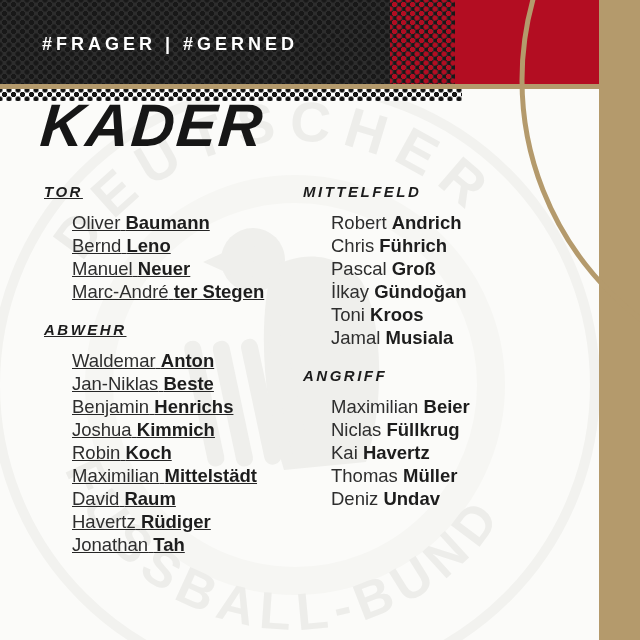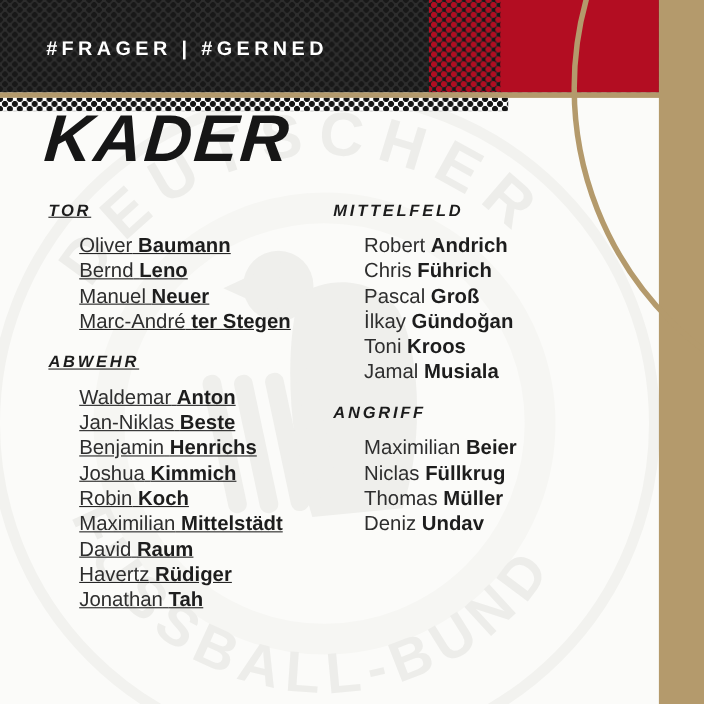--- a/index.html
+++ b/index.html
@@ -139,18 +139,19 @@
         <div class="row"><span class="first">Chris</span> <span class="last">Führich</span></div>
         <div class="row"><span class="first">Pascal</span> <span class="last">Groß</span></div>
         <div class="row"><span class="first">İlkay</span> <span class="last">Gündoğan</span></div>
         <div class="row"><span class="first">Toni</span> <span class="last">Kroos</span></div>
         <div class="row"><span class="first">Jamal</span> <span class="last">Musiala</span></div>
       </div>
       <div class="section">
         <div class="sec-heading">ANGRIFF</div>
         <div class="row"><span class="first">Maximilian</span> <span class="last">Beier</span></div>
         <div class="row"><span class="first">Niclas</span> <span class="last">Füllkrug</span></div>
+        <div class="row"><span class="first">Kai</span> <span class="last">Havertz</span></div>
         <div class="row"><span class="first">Thomas</span> <span class="last">Müller</span></div>
         <div class="row"><span class="first">Deniz</span> <span class="last">Undav</span></div>
       </div>
     </div>
 
 </div>
 
 </body></html>

